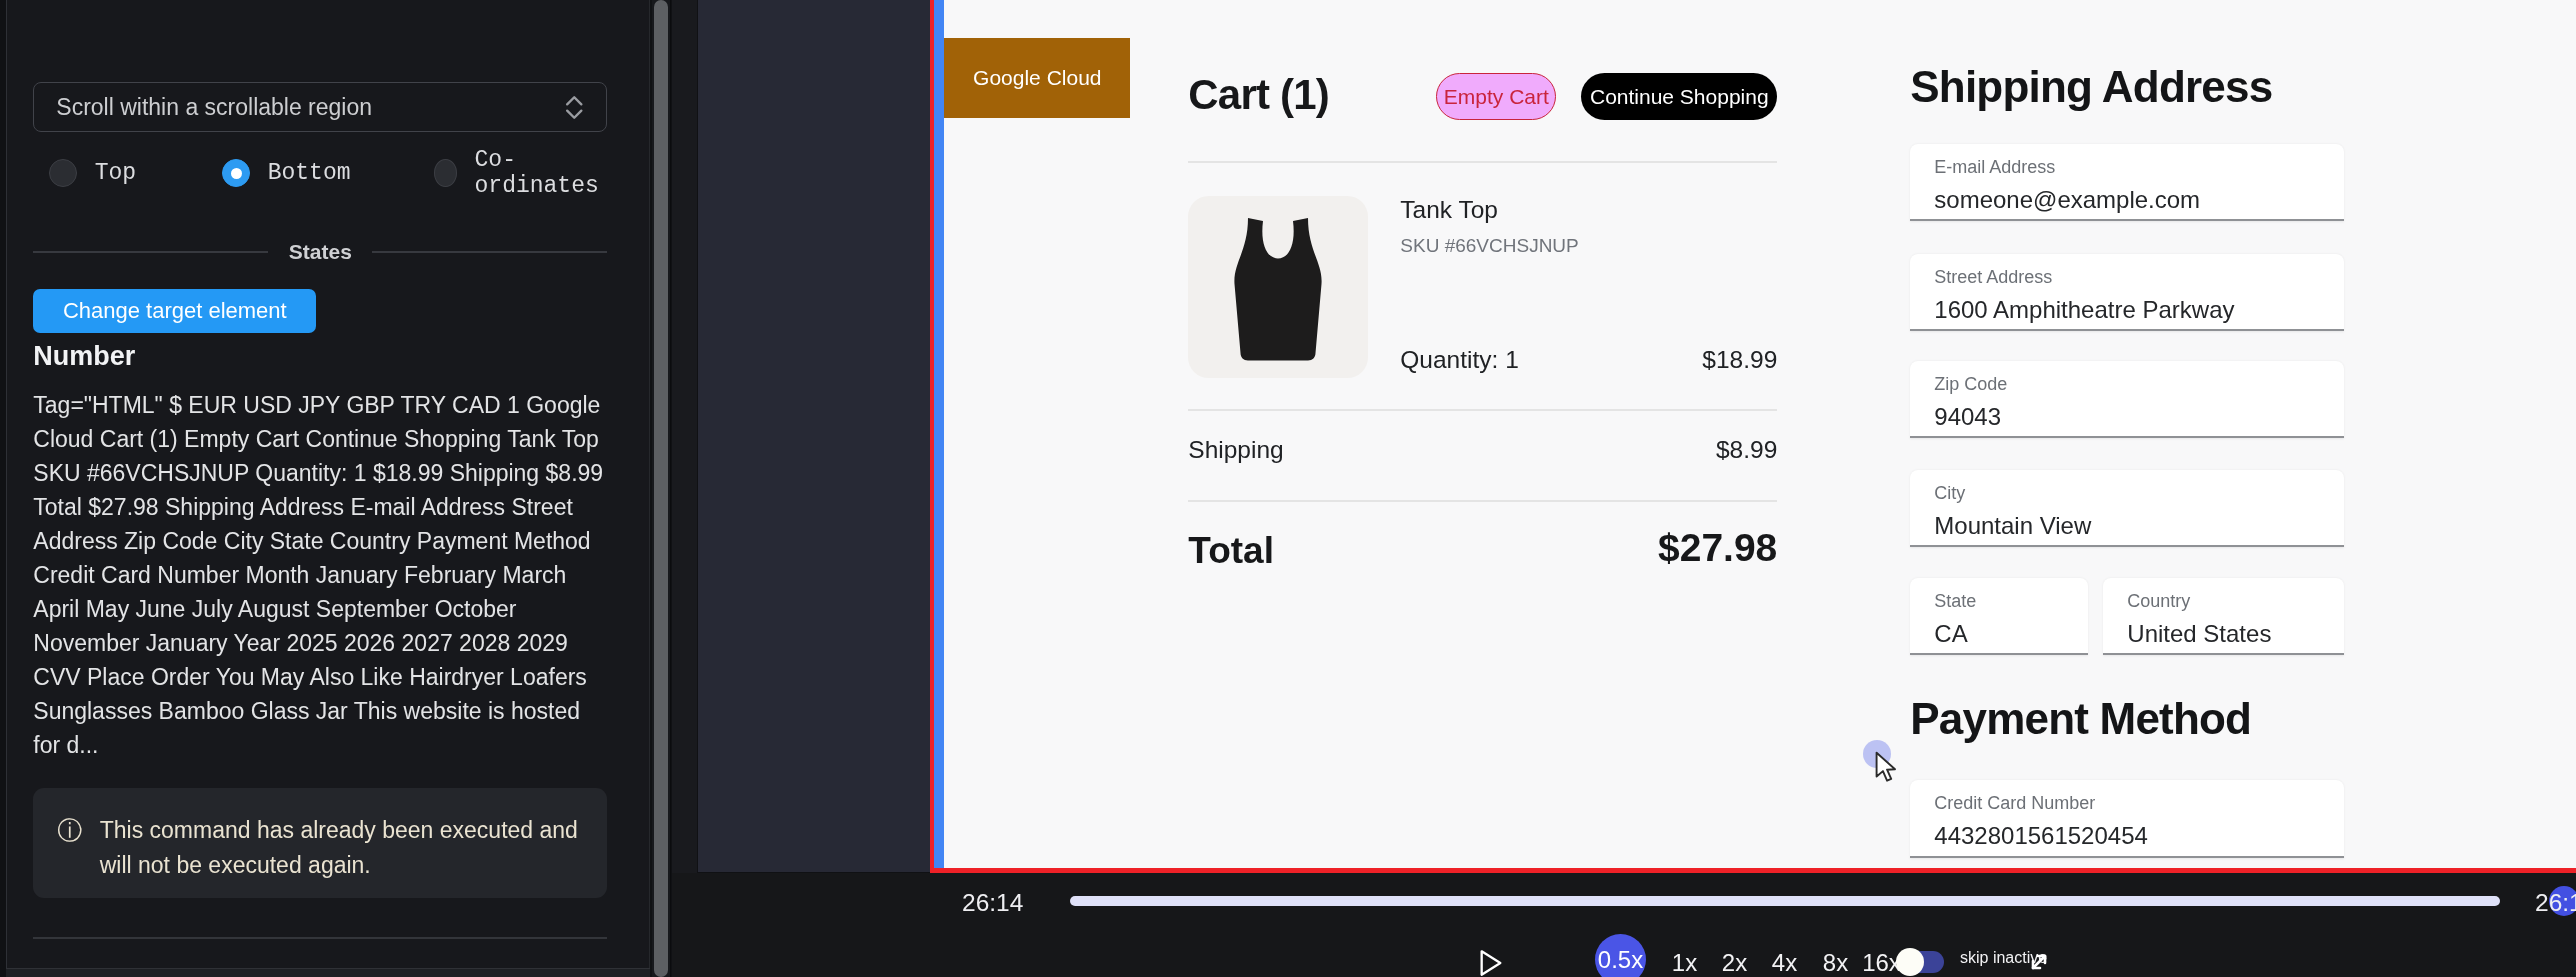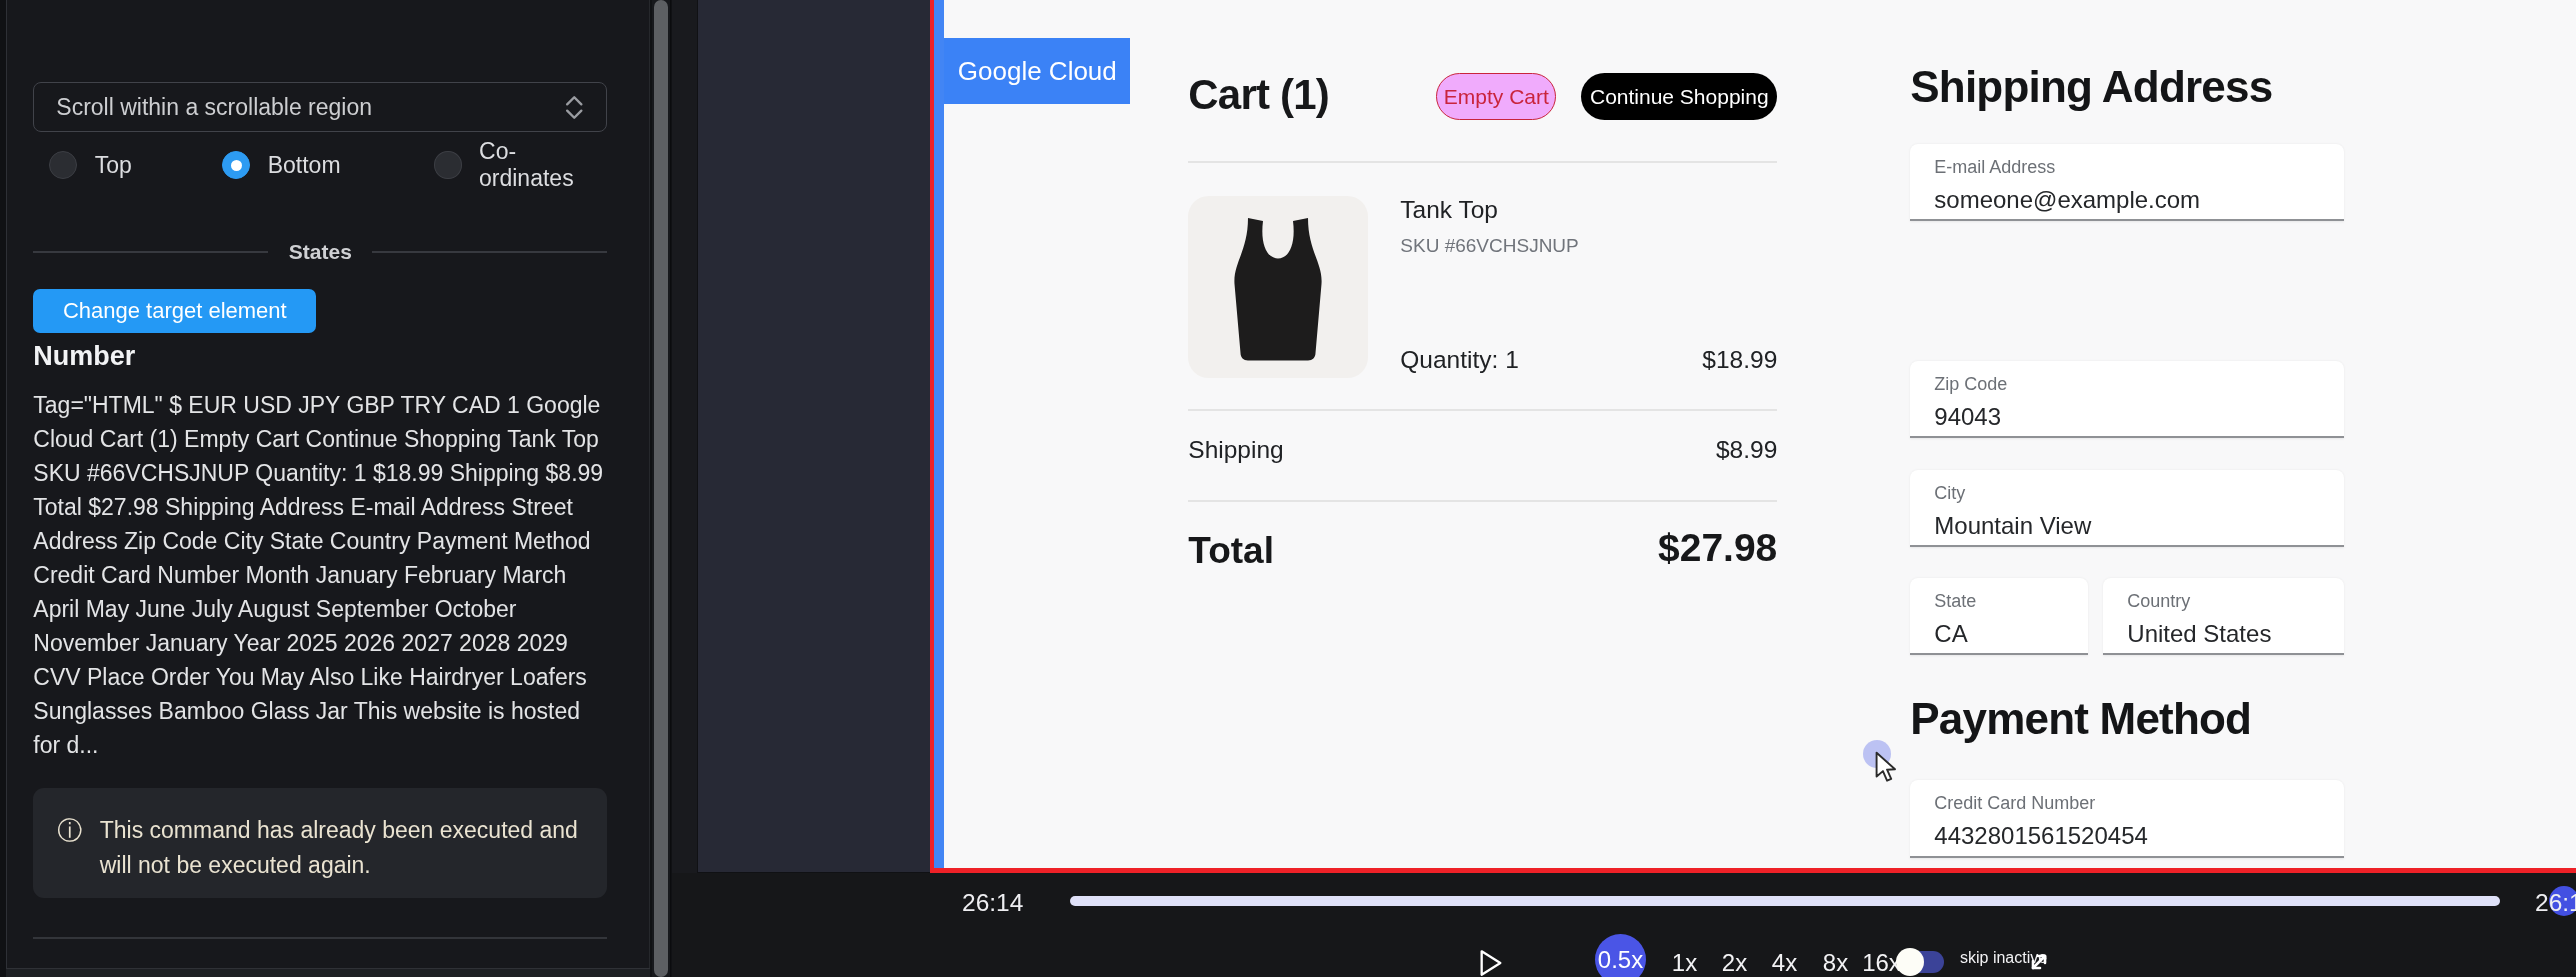--- a/index.html
+++ b/index.html
@@ -7,21 +7,21 @@
               font-family:"Liberation Sans", sans-serif; }
   #app { position:relative; width:2576px; height:977px; }
   .abs { position:absolute; }
 
   
   .left-panel { left:6.3px; top:0; width:644px; height:977px; background:#17181c;
                 border-left:0.8px solid #2e3036; border-right:0.8px solid #26282c; }
   .select-box { left:26px; top:82px; width:574px; height:50px; border:1.6px solid #41434a;
                 border-radius:8px; display:flex; align-items:center; padding:0 22px;
                 color:#cdced1; font-size:23px; justify-content:space-between; background:#17181c; }
-  .radio-row { left:26px; top:147px; width:574px; height:36px; display:flex; align-items:center; }
+  .radio-row { left:26px; top:155px; width:574px; height:36px; display:flex; align-items:center;font-family:Liberation Mono, monospace; }
   .radio-group { display:flex; align-items:center; gap:17.4px; position:absolute; }
   .radio { width:28px; height:28px; border-radius:50%; background:#2b2d32; border:1.6px solid #3c3e44;
            display:flex; align-items:center; justify-content:center; }
   .radio.on { background:#2d9bf2; border-color:#2d9bf2; }
   .radio-dot { width:11px; height:11px; border-radius:50%; background:#fff; }
   .radio-label { color:#dcddDF; color:#dcdde0; font-size:23px; }
   .target-divider { left:26px; top:240px; width:574px; display:flex; align-items:center; gap:20.5px; }
   .target-divider .line { flex:1; height:1.6px; background:#37393f; }
   .target-divider .txt { color:#cfd0d3; font-size:21px; font-weight:700; }
   .change-btn { left:26px; top:289px; width:283px; height:44px; background:#2499f5; border:none;
@@ -43,22 +43,22 @@
 
   
   .video-area { left:698px; top:0; width:1878px; height:872px; background:#272935; }
   .page-frame { left:232px; top:0; width:1646px; height:868px;
                 border-left:4px solid #ee2127; }
   .page-highlight { position:absolute; left:0; top:0; width:10.3px; height:868px; background:#4285f4; }
   .page-content { position:absolute; left:10.3px; top:0; width:1632px; height:868px; background:#f8f8f9; overflow:hidden; }
   .red-bottom { left:930px; top:868px; width:1646px; height:4.7px; background:#ee2127; }
 
   
-  .gc-badge { left:0; top:38px; width:186px; height:66px; background:#3b82f6; color:#fff;
-              font-size:26px; display:flex; align-items:center; justify-content:center; }
+  .gc-badge { left:0; top:38px; width:186px; height:80px; background:#a16207; color:#fff;
+              font-size:21px; display:flex; align-items:center; justify-content:center; }
   .cart-title { left:244px; top:71px; font-size:42px; font-weight:600; color:#17181a; letter-spacing:-0.8px; }
   .pill-btn { height:47px; border-radius:24px; display:flex; align-items:center; justify-content:center;
               font-size:21px; font-family:inherit; }
   .empty-btn { left:492px; top:73px; width:120px; background:#f0abfc; border:1.6px solid #c9243c; color:#c9243c; }
   .continue-btn { left:637px; top:73px; width:196px; background:#000000; border:none; color:#fff; }
   .hr { height:1.6px; background:#e4e4e4; }
   .prod-img { left:244px; top:196px; width:180px; height:182px; background:#f2f0ee; border-radius:20.5px;
               display:flex; align-items:center; justify-content:center; }
   .prod-name { left:456px; top:196px; font-size:24.5px; color:#202225; }
   .prod-sku { left:456px; top:235px; font-size:19px; color:#70747b; }
@@ -173,20 +173,24 @@
         <div class="abs hr" style="left:244px; top:500px; width:589px;"></div>
         <div class="abs total-label">Total</div>
         <div class="abs right-val" style="left:596px; top:526px; width:237px; font-size:39px; font-weight:600; color:#17181a;">$27.98</div>
 
         <div class="abs section-h" style="left:966px; top:62px;">Shipping Address</div>
 
         <div class="abs field" style="left:966px; top:144px; height:77px;">
           <div class="flabel">E-mail Address</div>
           <div class="fvalue">someone@example.com</div>
         </div>
+        <div class="abs field" style="left:966px; top:254px; height:77px;">
+          <div class="flabel">Street Address</div>
+          <div class="fvalue">1600 Amphitheatre Parkway</div>
+        </div>
         <div class="abs field" style="left:966px; top:361px; height:77px;">
           <div class="flabel">Zip Code</div>
           <div class="fvalue">94043</div>
         </div>
         <div class="abs field" style="left:966px; top:470px; height:77px;">
           <div class="flabel">City</div>
           <div class="fvalue">Mountain View</div>
         </div>
         <div class="abs field" style="left:966px; top:578px; height:77px; width:178px;">
           <div class="flabel">State</div>

